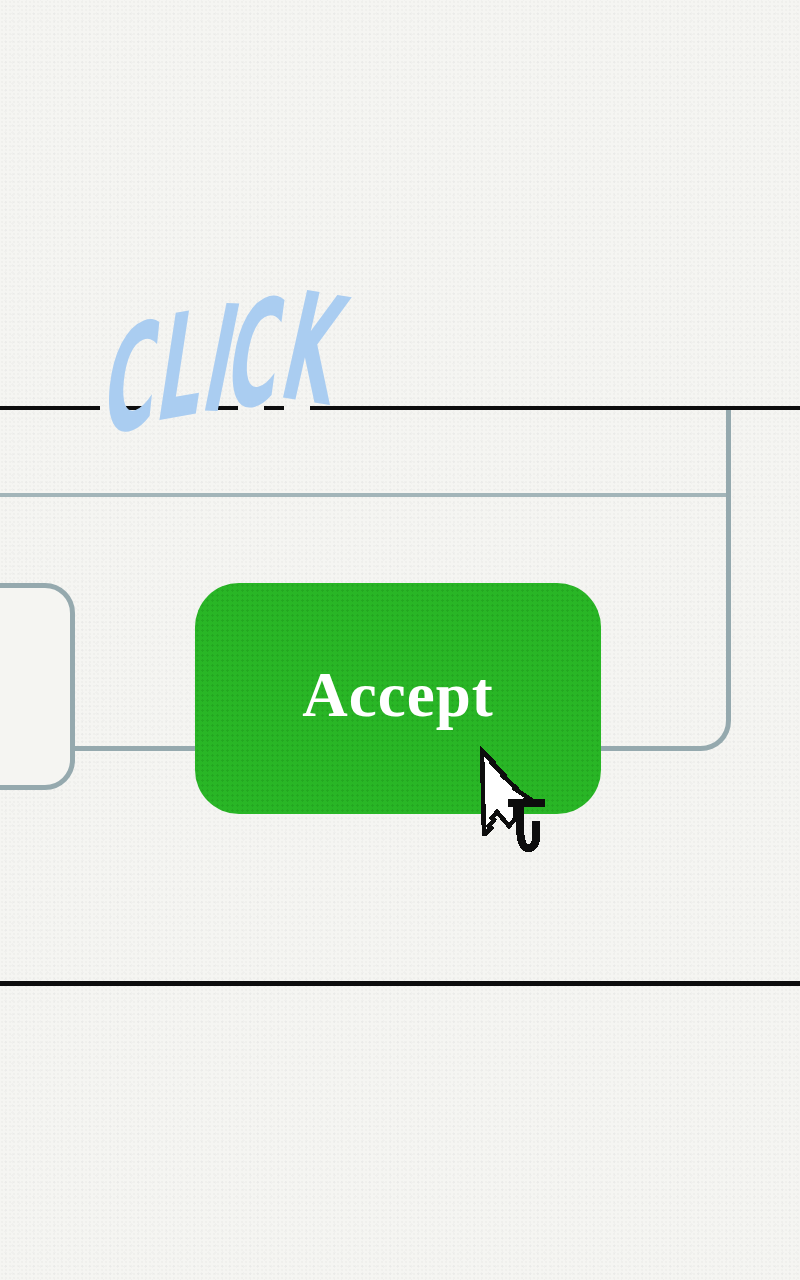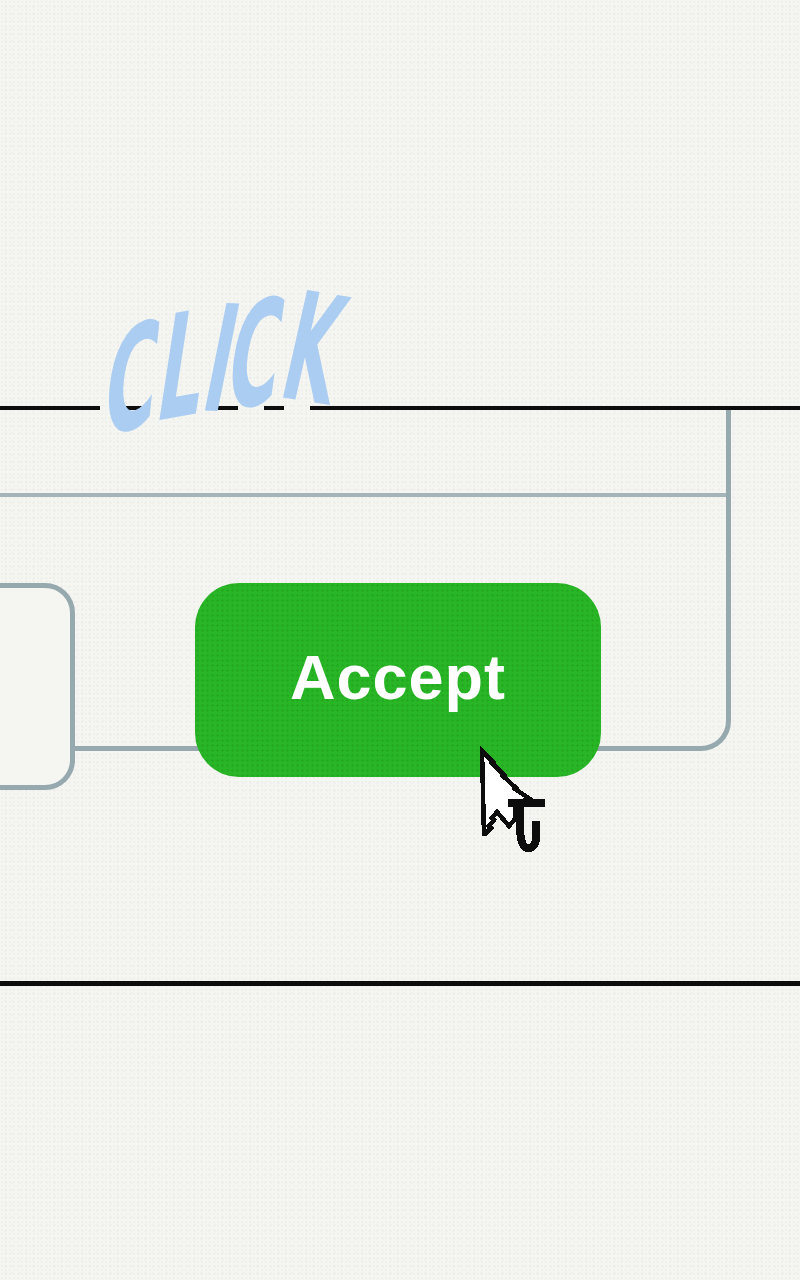--- a/index.html
+++ b/index.html
@@ -69,27 +69,27 @@
   
   .left-node{
     position:absolute;left:-60px;top:583px;width:135px;height:207px;
     border:5px solid var(--outline-gray);
     border-radius:30px;
     background:var(--background);
     box-sizing:border-box;z-index:3;
   }
   
   .accept-btn{
-    position:absolute;left:195px;top:583px;width:406px;height:194px;
+    position:absolute;left:195px;top:583px;width:406px;height:231px;
     border-radius:44px;
     background-image:radial-gradient(rgba(0,70,0,0.13) 1px, transparent 1.3px);
     background-size:5px 5px;
     background-color:var(--button-green);
     display:flex;align-items:center;justify-content:center;
-    z-index:3;cursor:pointer;
+    z-index:3;cursor:pointer;font-family:Liberation Serif, serif;
   }
   .accept-label{
     color:var(--button-text-white);
     font-size:63px;font-weight:700;letter-spacing:1px;
     transform:translateY(-3px);
   }
   
   .cursor{position:absolute;left:477px;top:747px;z-index:10;overflow:visible;}
   
   .bottom-line{

